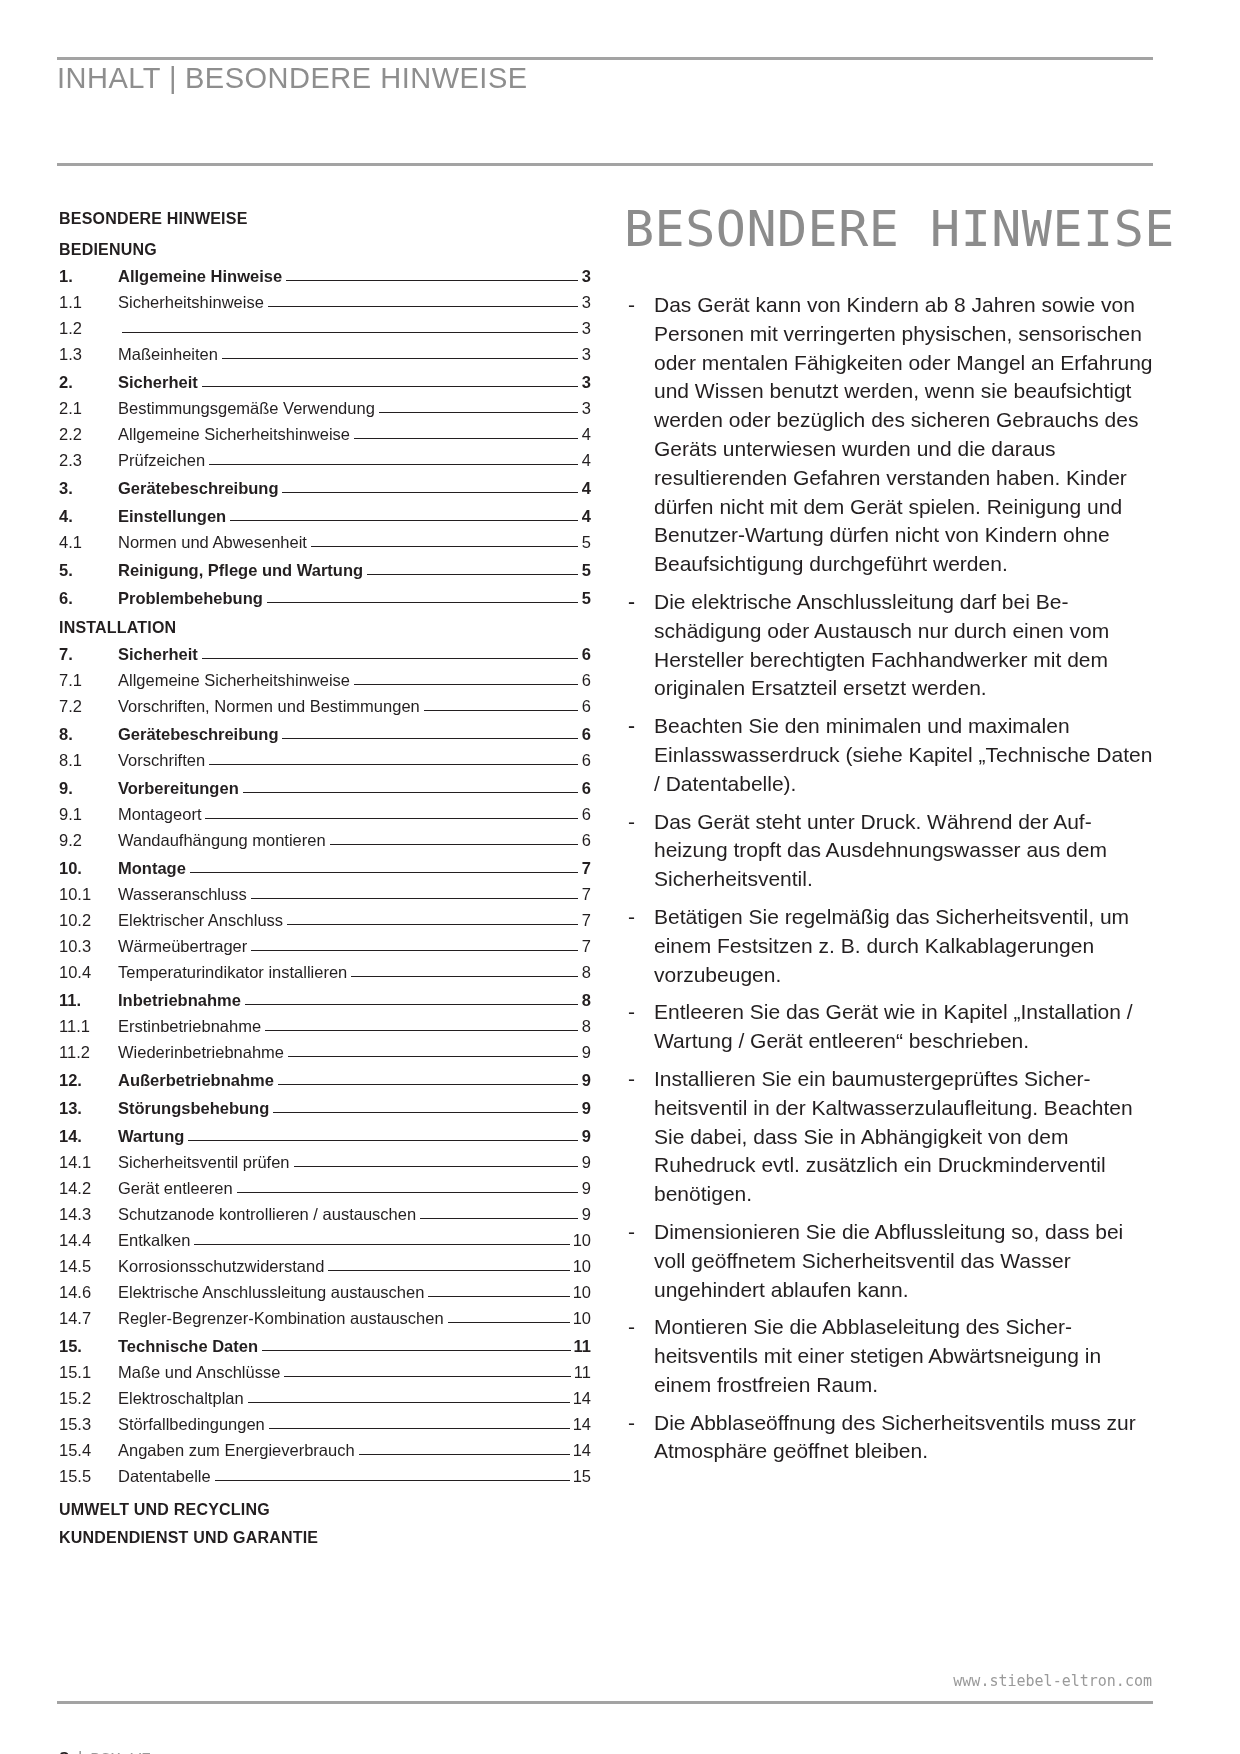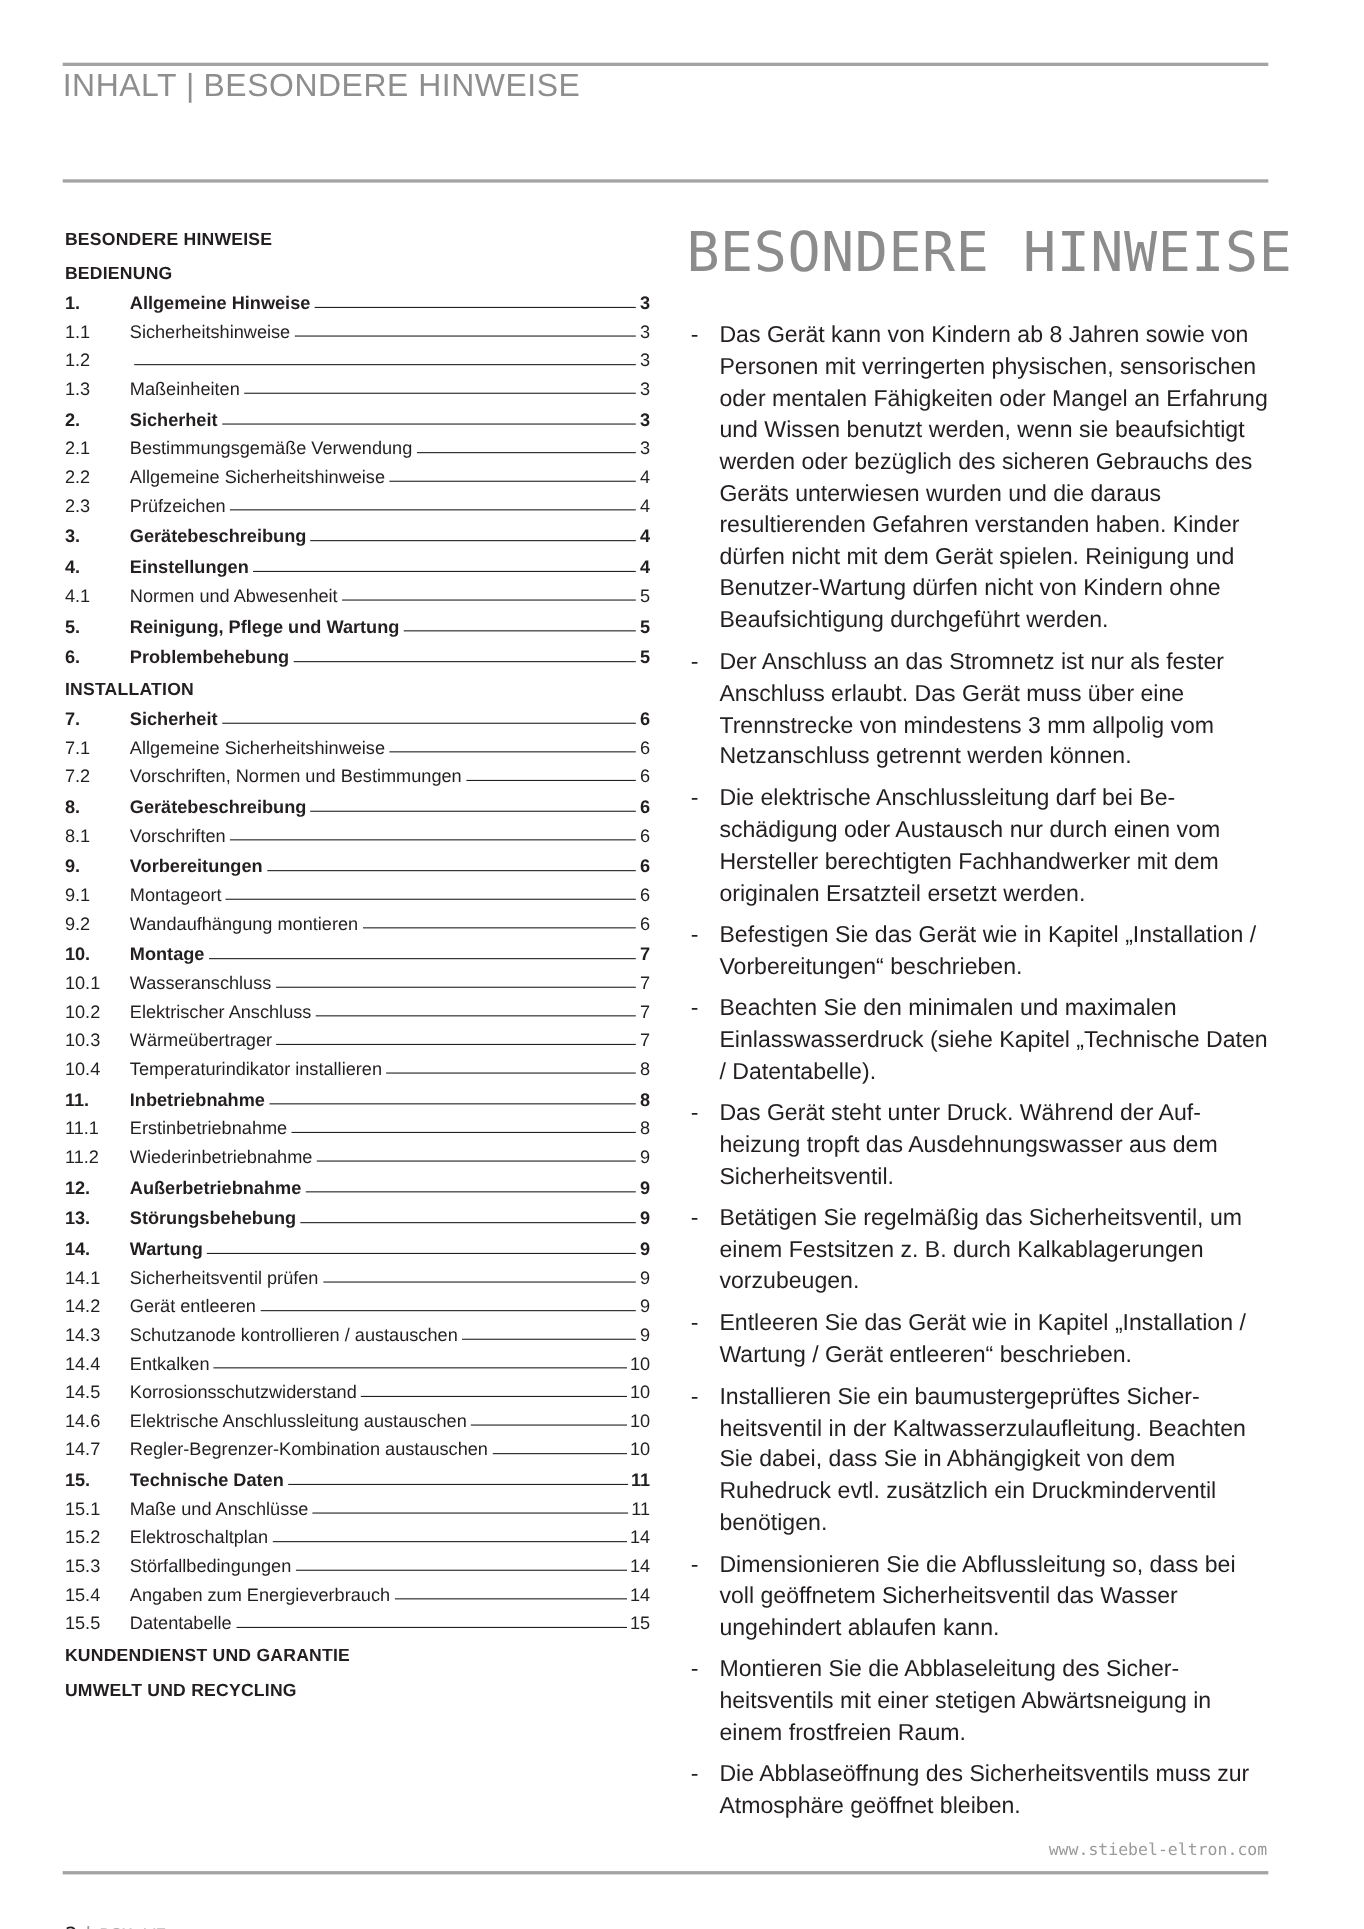--- a/index.html
+++ b/index.html
@@ -307,31 +307,31 @@
       <span class="title">Angaben zum Energieverbrauch</span>
       <span class="leader"></span>
       <span class="page">14</span>
     </div>
     <div class="row sub">
       <span class="num">15.5</span>
       <span class="title">Datentabelle</span>
       <span class="leader"></span>
       <span class="page">15</span>
     </div>
+    <div class="section" style="margin-top: 10px;">UMWELT UND RECYCLING</div>
     <div class="section" style="margin-top: 6px;">KUNDENDIENST UND GARANTIE</div>
-    <div class="section" style="margin-top: 10px;">UMWELT UND RECYCLING</div>
   </div>
 
 <div class="content">
   <h1>BESONDERE HINWEISE</h1>
   <ul class="notes" id="notes">
       <li><span class="dash">-</span><span>Das Gerät kann von Kindern ab 8 Jahren sowie von Personen mit verringerten physischen, sen­sorischen oder mentalen Fähigkeiten oder Man­gel an Erfahrung und Wissen benutzt werden, wenn sie beaufsichtigt werden oder bezüglich des sicheren Gebrauchs des Geräts unterwiesen wurden und die daraus resultierenden Gefahren verstanden haben. Kinder dürfen nicht mit dem Gerät spielen. Reinigung und Benutzer-Wartung dürfen nicht von Kindern ohne Beaufsichtigung durchgeführt werden.</span></li>
-      <li><span class="dash">-</span><span>Der Anschluss an das Stromnetz ist nur als fes­ter Anschluss erlaubt. Das Gerät muss über eine Trennstrecke von mindestens 3 mm allpolig vom Netzanschluss getrennt werden können.</span></li>
+      <li><span class="dash">-</span></li>
       <li><span class="dash">-</span><span>Die elektrische Anschlussleitung darf bei Be­schädigung oder Austausch nur durch einen vom Hersteller berechtigten Fachhandwerker mit dem originalen Ersatzteil ersetzt werden.</span></li>
-      <li><span class="dash">-</span><span>Befestigen Sie das Gerät wie in Kapitel „Installati­on / Vorbereitungen“ beschrieben.</span></li>
+      <li><span class="dash">-</span></li>
       <li><span class="dash">-</span><span>Beachten Sie den minimalen und maximalen Einlasswasserdruck (siehe Kapitel „Technische Daten / Datentabelle).</span></li>
       <li><span class="dash">-</span><span>Das Gerät steht unter Druck. Während der Auf­heizung tropft das Ausdehnungswasser aus dem Sicherheitsventil.</span></li>
       <li><span class="dash">-</span><span>Betätigen Sie regelmäßig das Sicherheitsventil, um einem Festsitzen z. B. durch Kalkablagerun­gen vorzubeugen.</span></li>
       <li><span class="dash">-</span><span>Entleeren Sie das Gerät wie in Kapitel „Installati­on / Wartung / Gerät entleeren“ beschrieben.</span></li>
       <li><span class="dash">-</span><span>Installieren Sie ein baumustergeprüftes Sicher­heitsventil in der Kaltwasserzulaufleitung. Beach­ten Sie dabei, dass Sie in Abhängigkeit von dem Ruhedruck evtl. zusätzlich ein Druckminderventil benötigen.</span></li>
       <li><span class="dash">-</span><span>Dimensionieren Sie die Abflussleitung so, dass bei voll geöffnetem Sicherheitsventil das Wasser ungehindert ablaufen kann.</span></li>
       <li><span class="dash">-</span><span>Montieren Sie die Abblaseleitung des Sicher­heitsventils mit einer stetigen Abwärtsneigung in einem frostfreien Raum.</span></li>
       <li><span class="dash">-</span><span>Die Abblaseöffnung des Sicherheitsventils muss zur Atmosphäre geöffnet bleiben.</span></li>
     </ul>
 </div>

